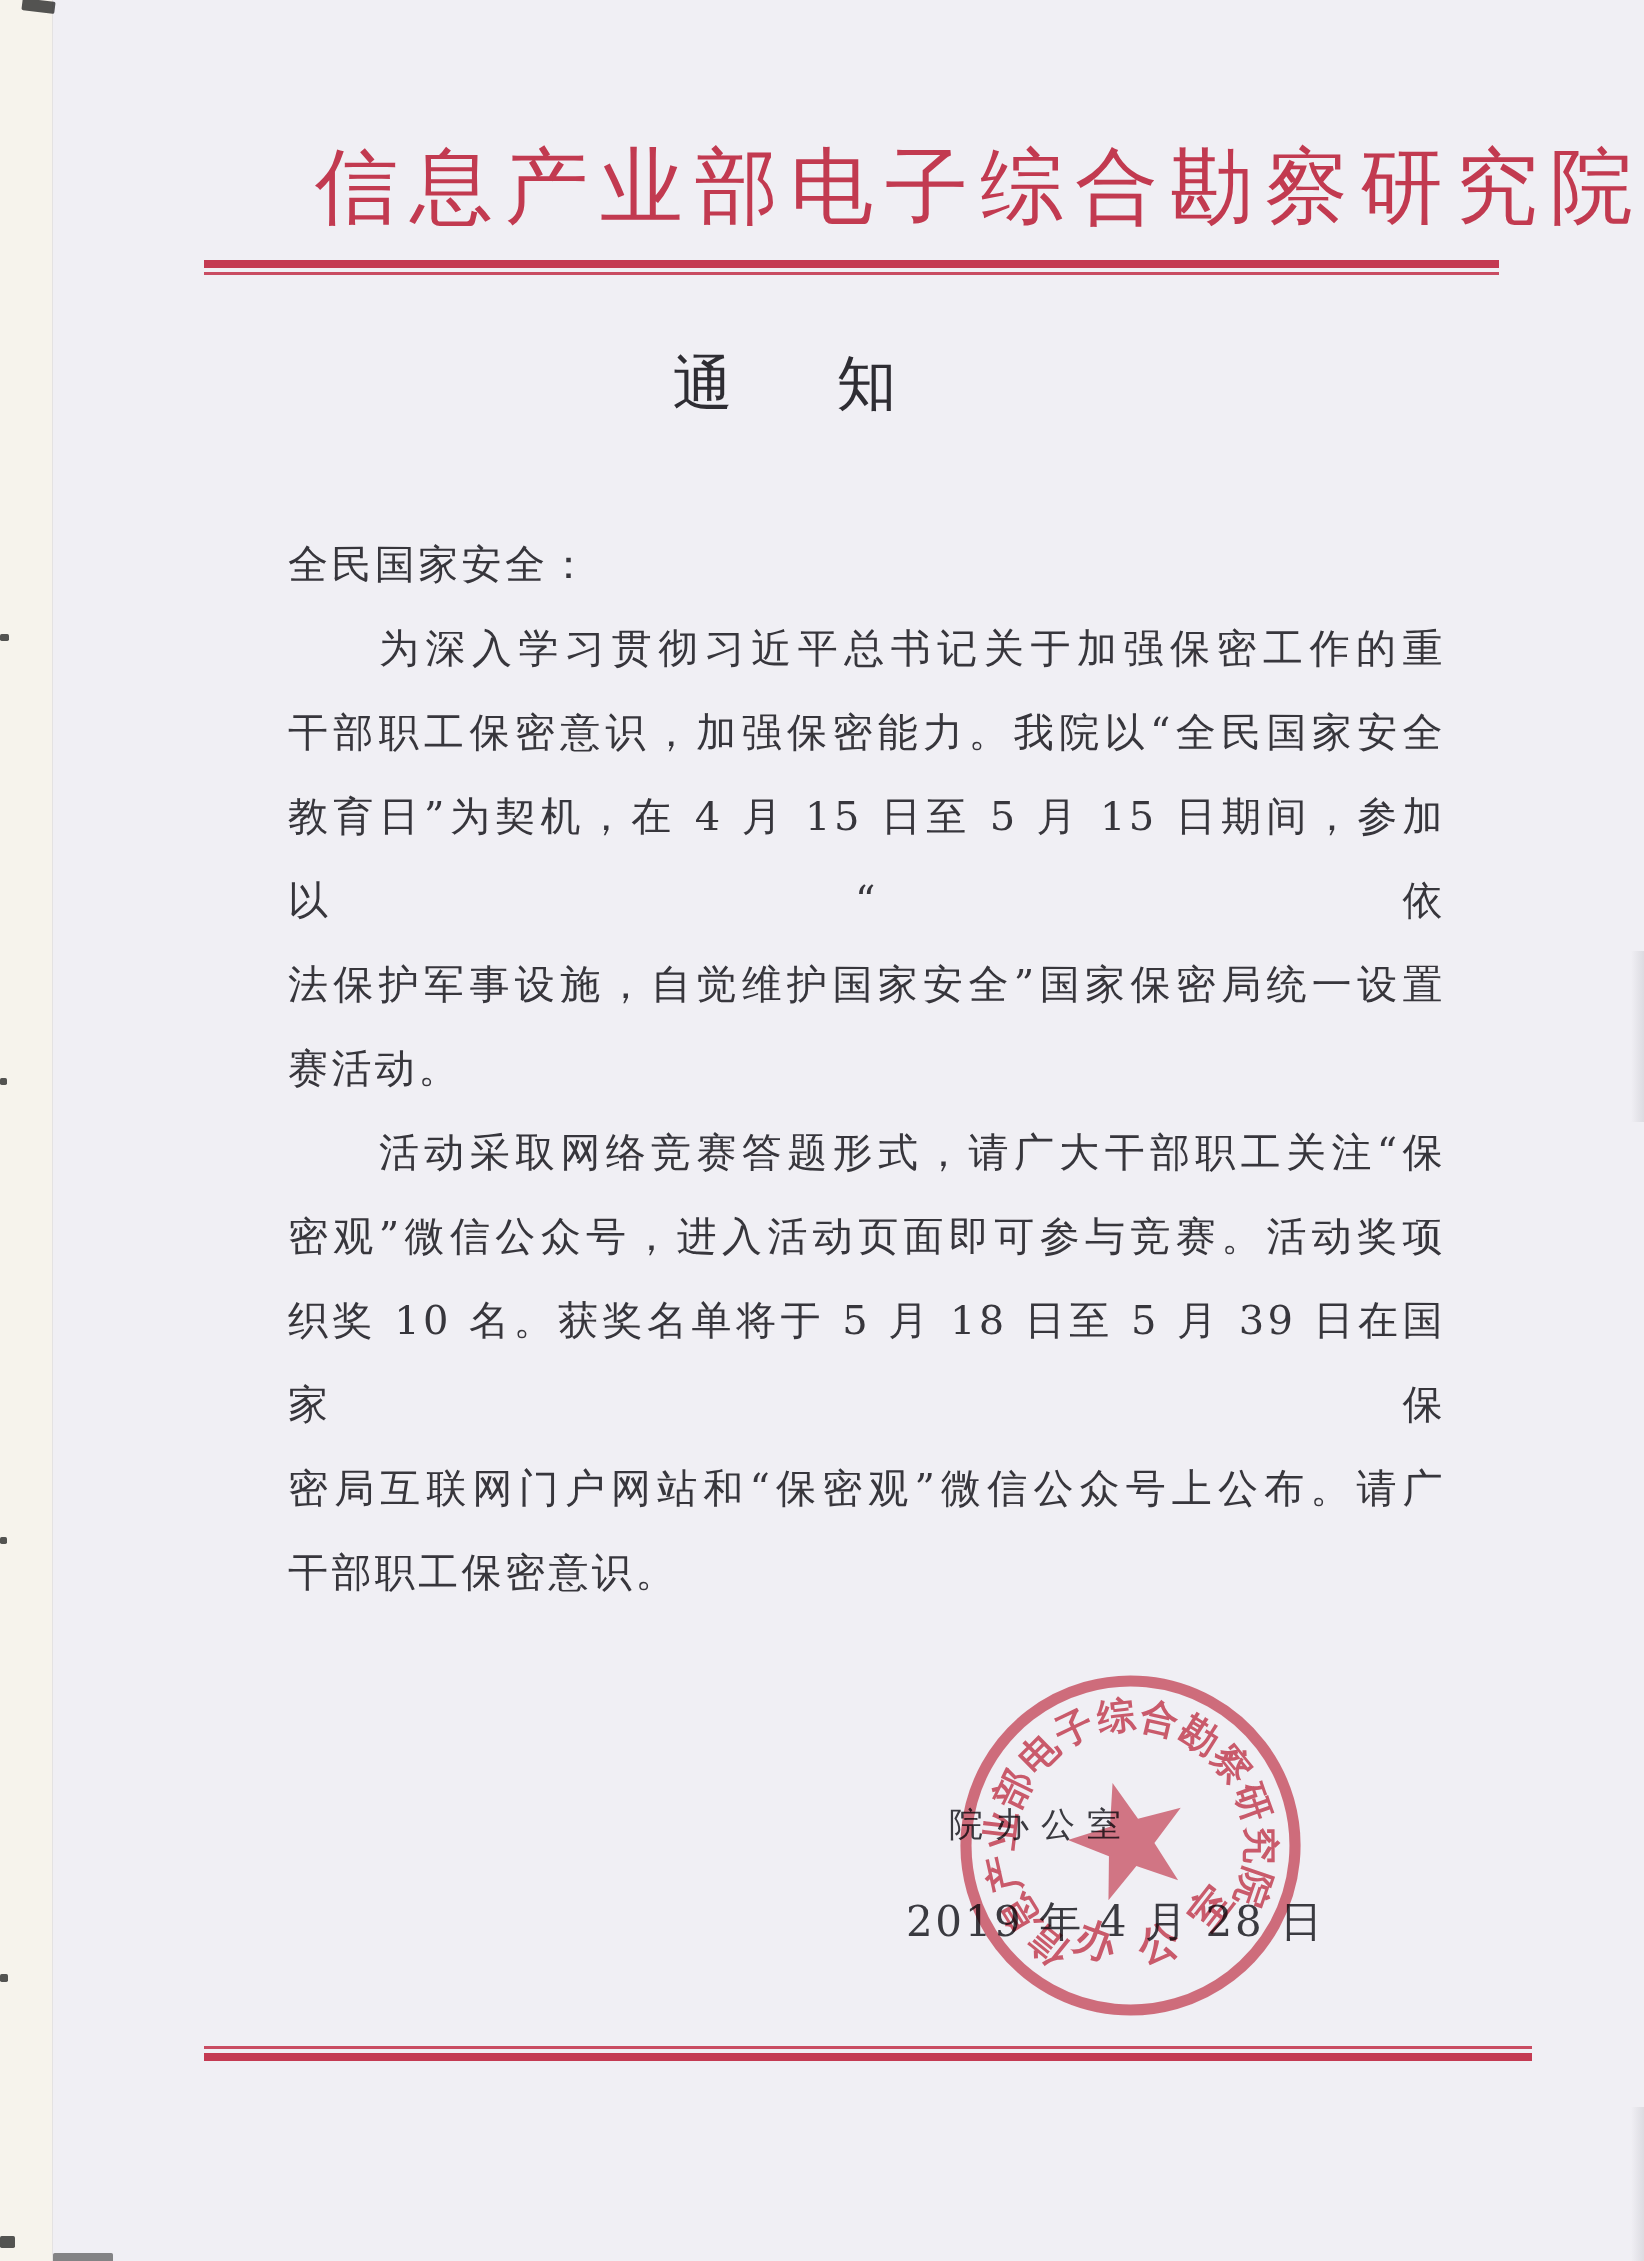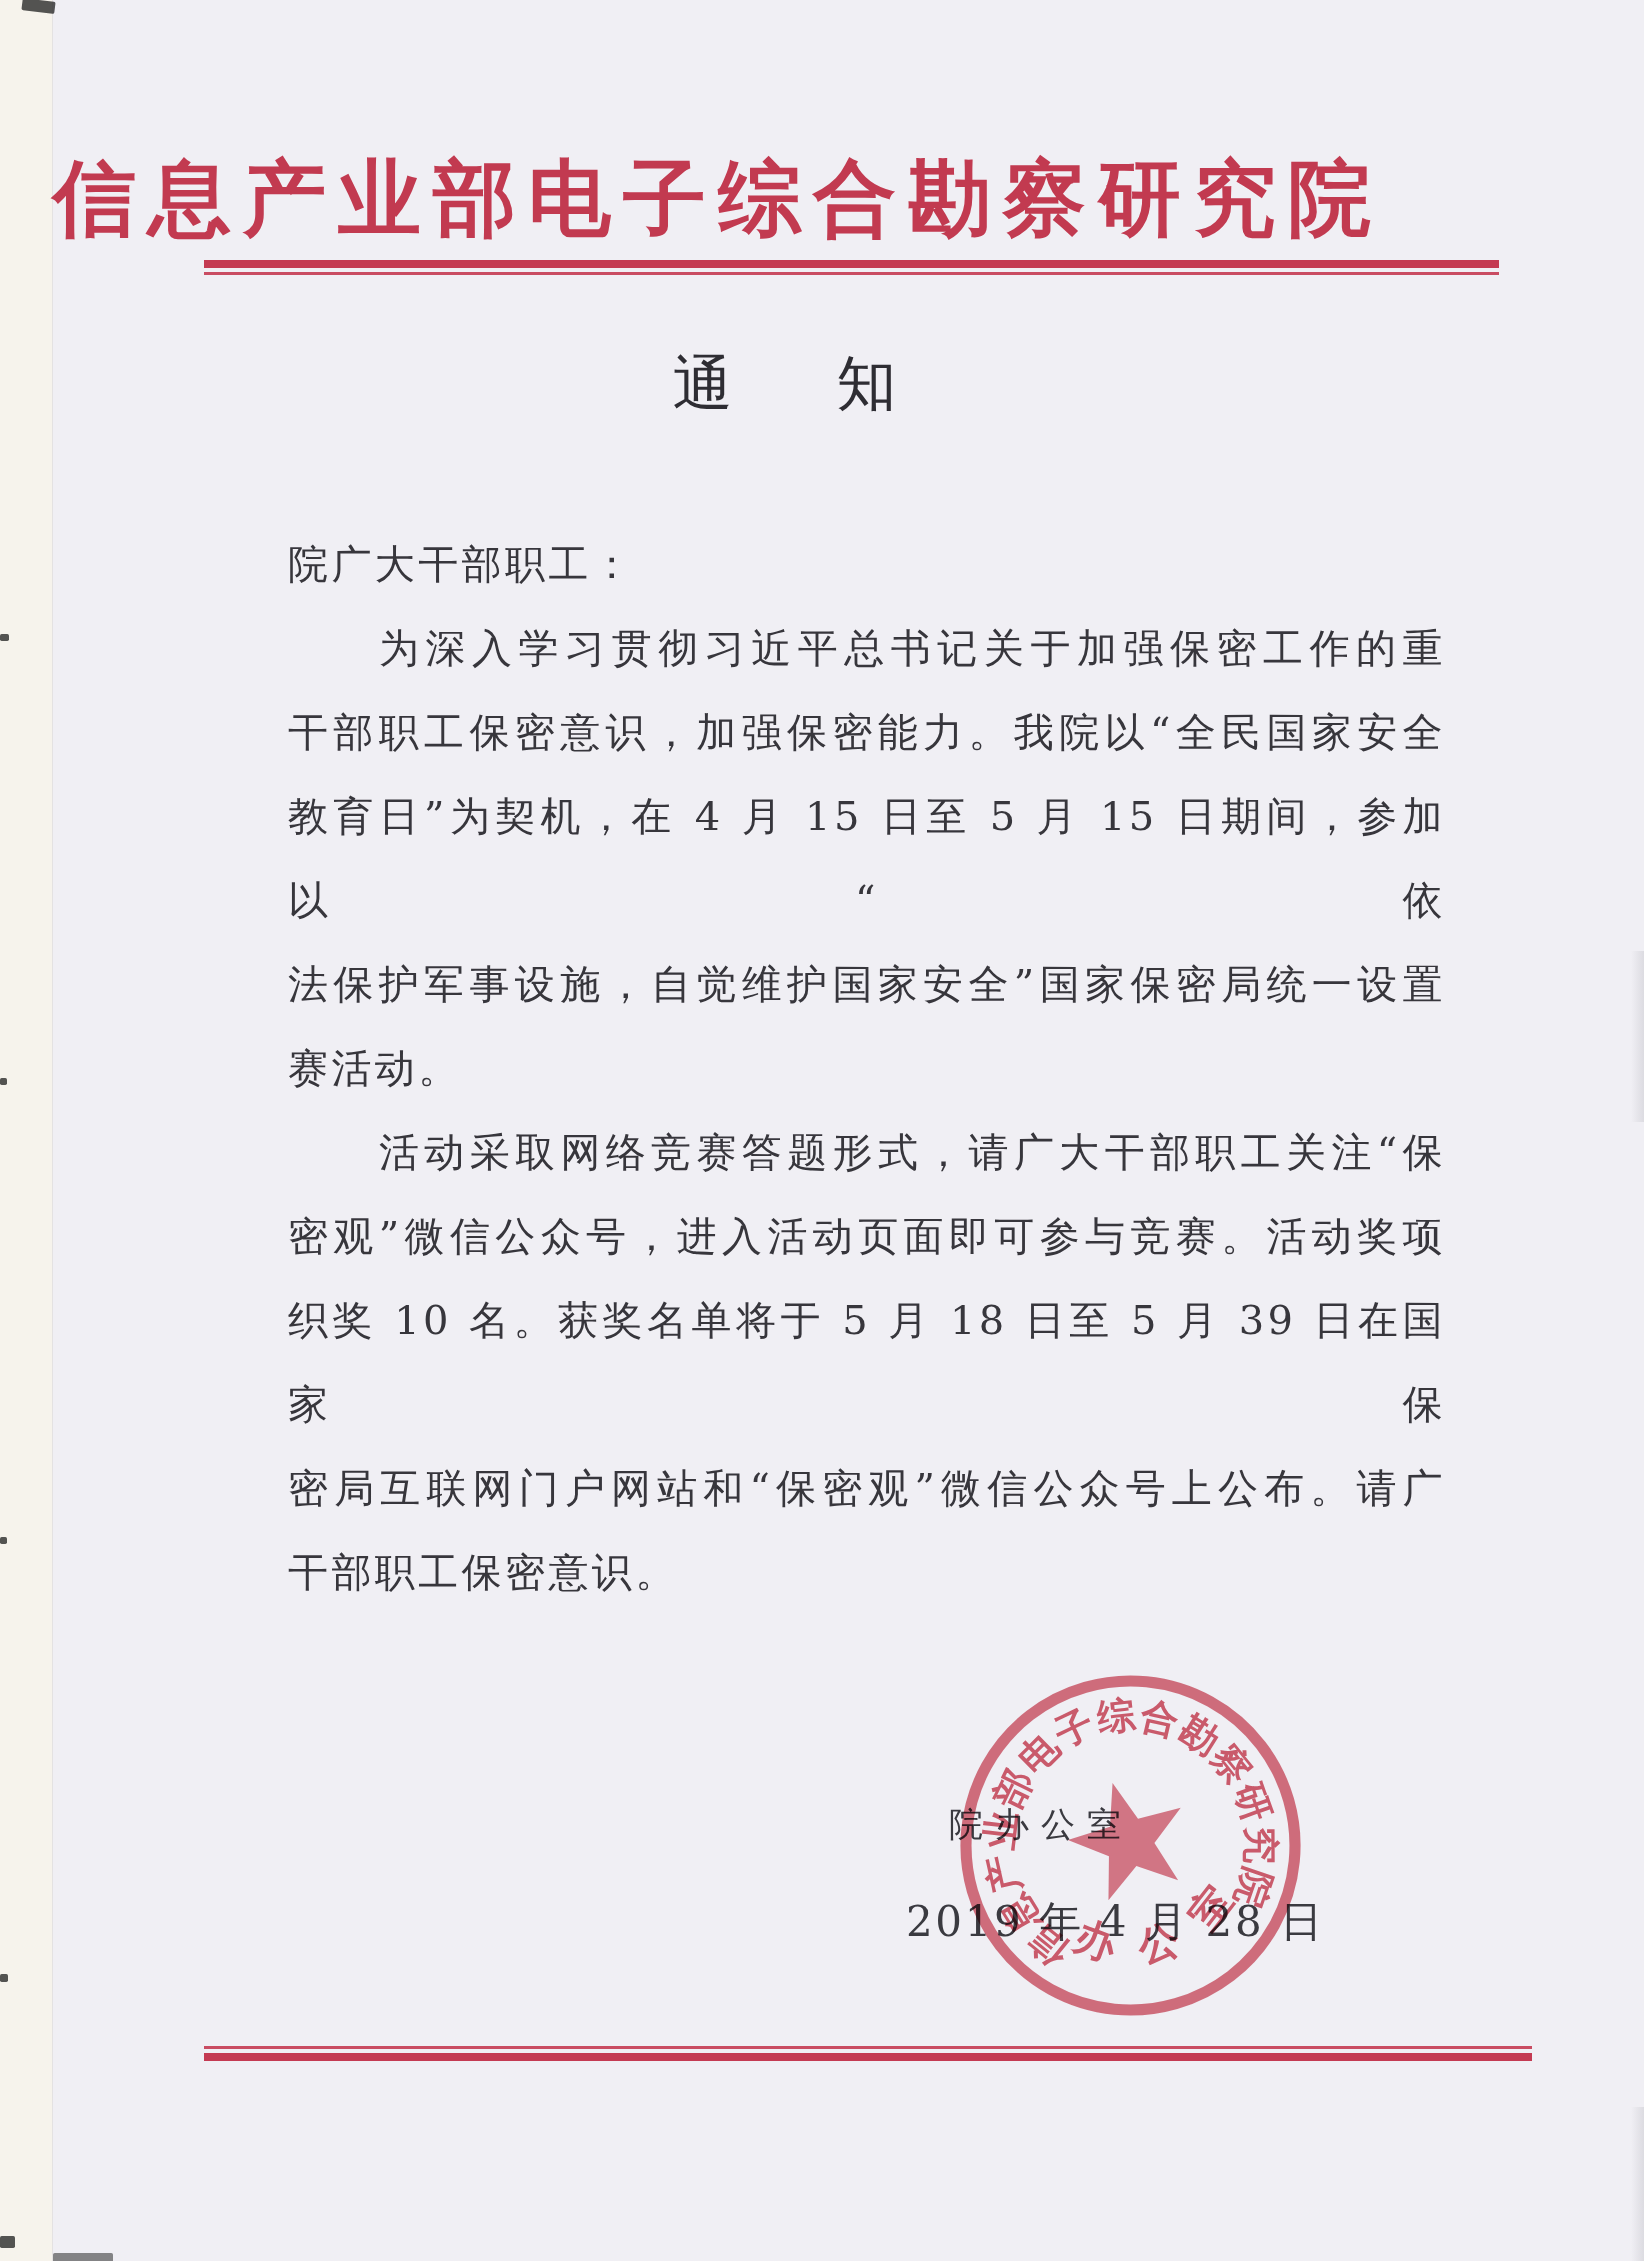--- a/index.html
+++ b/index.html
@@ -23,23 +23,23 @@
     background:var(--scan-edge);
     border-right:0.9px solid #e4e2e2;
   }
   .artifact{position:absolute;background:#2a2a2a;border-radius:1.7px;opacity:.8;}
   .shade-right{
     position:absolute;right:0;width:13.7px;
     background:linear-gradient(to left, rgba(90,90,100,.14), rgba(90,90,100,0));
   }
   
   .org-name{
-    position:absolute;left:53px;right:0;top:144px;
-    text-align:left;
-    font-size:83px;font-weight:bold;
+    position:absolute;left:53px;right:0;top:132px;
+    text-align:right;
+    font-size:83px;font-weight:normal;
     letter-spacing:12px;
     color:var(--accent);
     white-space:nowrap;
   }
   .head-rule{position:absolute;left:204px;top:260px;width:1295px;}
   .head-rule .thick{height:7.7px;background:var(--rule);}
   .head-rule .thin{height:2.6px;background:var(--rule);margin-top:4.3px;opacity:.9;}
   
   .doc-title{
     position:absolute;left:0;right:0;top:344px;
@@ -105,21 +105,21 @@
   <div class="thick"></div>
   <div class="thin"></div>
 </div>
 
 <div class="doc-title">
   <span>通</span>
   <span>知</span>
 </div>
 
 <div class="body-text">
-  <div class="line">院广大干部职工：</div>
+  <div class="line">全民国家安全：</div>
   <div class="line justify indent">为深入学习贯彻习近平总书记关于加强保密工作的重</div>
   <div class="line justify">干部职工保密意识，加强保密能力。我院以“全民国家安全</div>
   <div class="line justify">教育日”为契机，在 4 月 15 日至 5 月 15 日期间，参加以“依</div>
   <div class="line justify">法保护军事设施，自觉维护国家安全”国家保密局统一设置</div>
   <div class="line">赛活动。</div>
   <div class="line justify indent">活动采取网络竞赛答题形式，请广大干部职工关注“保</div>
   <div class="line justify">密观”微信公众号，进入活动页面即可参与竞赛。活动奖项</div>
   <div class="line justify">织奖 10 名。获奖名单将于 5 月 18 日至 5 月 39 日在国家保</div>
   <div class="line justify">密局互联网门户网站和“保密观”微信公众号上公布。请广</div>
   <div class="line">干部职工保密意识。</div>

